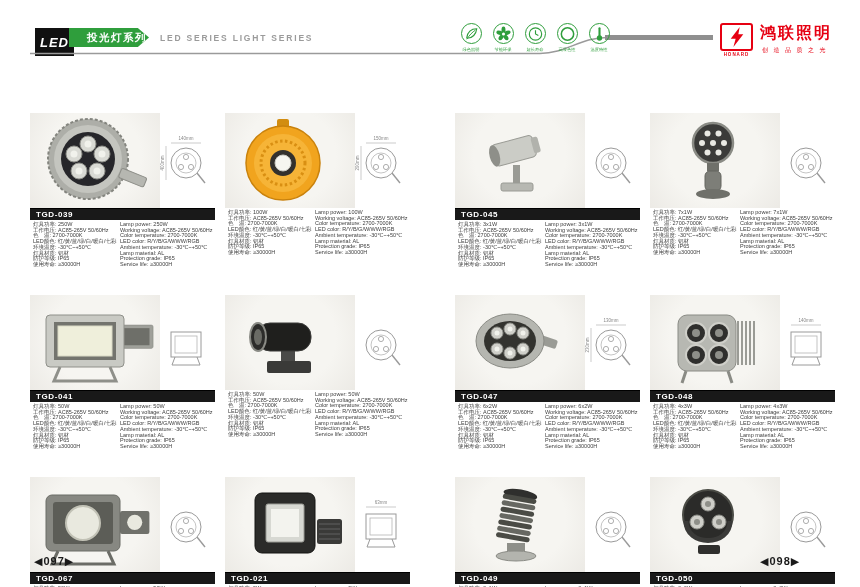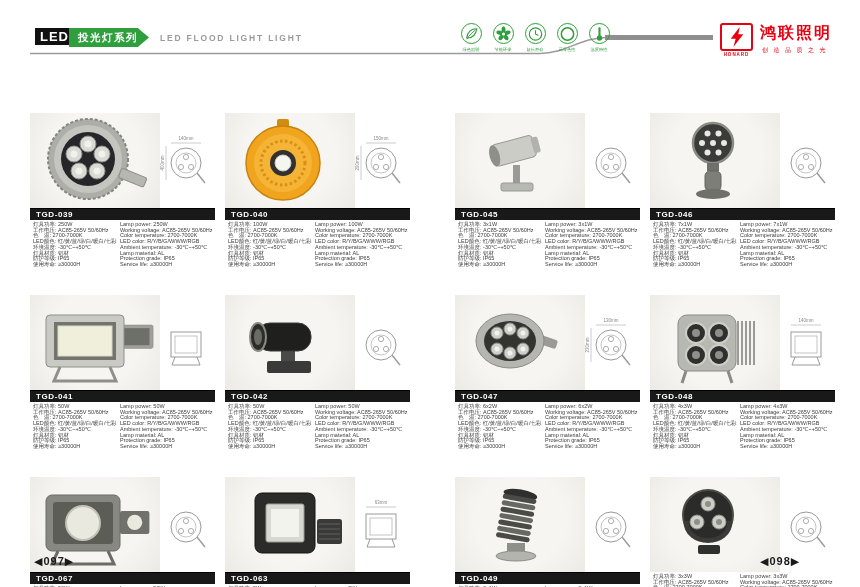--- a/index.html
+++ b/index.html
@@ -1,25 +1,25 @@
 <!DOCTYPE html>
 <html><head>
 <meta charset="utf-8">
 <style>
   html,body{margin:0;padding:0;background:#fff;}
   .sheet{position:relative;width:860px;height:587px;background:#ffffff;overflow:hidden;
          font-family:"Liberation Sans","DejaVu Sans",sans-serif;}
 
   
-  .led-badge{position:absolute;left:35px;top:28px;height:17px;background:#111;color:#fff;
-    font-weight:bold;font-size:13px;display:flex;align-items:center;
+  .led-badge{position:absolute;left:35px;top:28px;height:28px;background:#111;color:#fff;
+    font-weight:bold;font-style:italic;font-size:13px;display:flex;align-items:center;
     padding:0 5px;letter-spacing:1px;box-sizing:border-box;}
   .series-banner{position:absolute;left:69px;top:28px;width:80px;height:19px;background:var(--green,#2f9e3c);
     clip-path:polygon(0 0,86% 0,100% 50%,86% 100%,0 100%);color:#fff;font-weight:bold;font-size:10.5px;
-    display:flex;align-items:center;padding-left:9px;letter-spacing:1.5px;box-sizing:border-box;}
+    display:flex;align-items:center;padding-left:18px;letter-spacing:1.5px;box-sizing:border-box;}
   .series-en{position:absolute;left:160px;top:33px;font-size:8.5px;color:#9b9b9b;font-weight:bold;
     letter-spacing:1.8px;}
   .swoosh{position:absolute;left:0;top:0;}
 
   .features{position:absolute;left:458px;top:23px;display:flex;gap:6px;}
   .feature{width:26px;display:flex;flex-direction:column;align-items:center;}
   .feature .circ{width:21px;height:21px;border:1.5px solid var(--green,#2f9e3c);border-radius:50%;
     display:flex;align-items:center;justify-content:center;color:var(--green,#2f9e3c);box-sizing:border-box;}
   .feature .flabel{font-size:5px;color:var(--green,#2f9e3c);margin-top:2px;white-space:nowrap;transform:scale(.85);}
 
@@ -53,21 +53,21 @@
   .pagenum.left{left:34px;}
   .pagenum.right{left:760px;}
 </style>
 </head>
 <body>
 
 <div class="sheet" style="--green: #2f9e3c; --red: #e60012;">
 
   <div class="led-badge">LED</div>
   <div class="series-banner">投光灯系列</div>
-  <div class="series-en">LED FLOOD LIGHT LIGHT</div>
+  <div class="series-en">LED SERIES LIGHT SERIES</div>
 
   <svg class="swoosh" width="860" height="60">
     <path d="M30 53.5 H540 C566 53.5 580 37.5 607 37.5" fill="none" stroke="#9a9a9a" stroke-width="1.4"></path>
     <path d="M605 37.5 H713" fill="none" stroke="#8f8f8f" stroke-width="5"></path>
   </svg>
 
   <div class="features">
       <div class="feature">
         <div class="circ">
           <svg width="20" height="20" viewBox="0 0 20 20">
@@ -217,23 +217,20 @@
                 <circle cx="21" cy="54" r="2.6" fill="none" stroke="#9a9a9a" stroke-width="0.8"></circle>
                 <circle cx="31" cy="54" r="2.6" fill="none" stroke="#9a9a9a" stroke-width="0.8"></circle>
                 <path d="M37 60 L45 70" fill="none" stroke="#9a9a9a" stroke-width="1.4"></path>
                 <line x1="6" y1="33" x2="6" y2="67" stroke="#aaaaaa" stroke-width="0.6"></line>
                 <text x="4" y="50" font-size="4.5" fill="#888" text-anchor="middle" transform="rotate(-90 4 50)">290mm</text>
                 <line x1="11" y1="30" x2="41" y2="30" stroke="#aaaaaa" stroke-width="0.6"></line>
                 <text x="26" y="27" font-size="4.5" fill="#888" text-anchor="middle">150mm</text>
               </svg>
       </div>
     </div>
-    <div class="titlebar">
-      <span class="model">TGD-040</span>
-    </div>
     <div class="specs">
       <div class="spec-col cn">
               <div>灯具功率: 100W</div>
               <div>工作电压: AC85-265V 50/60Hz</div>
               <div>色　温: 2700-7000K</div>
               <div>LED颜色: 红/黄/蓝/绿/白/暖白/七彩</div>
               <div>环境温度: -30℃~+50℃</div>
               <div>灯具材质: 铝材</div>
               <div>防护等级: IP65</div>
               <div>使用寿命: ≥30000H</div>
@@ -314,23 +311,20 @@
       <div class="sketch">
         <svg class="sk" width="55" height="95" viewBox="0 0 55 95">
                 <circle cx="26" cy="50" r="15" fill="none" stroke="#9a9a9a" stroke-width="1"></circle>
                 <circle cx="26" cy="50" r="10" fill="none" stroke="#b5b5b5" stroke-width="0.8"></circle>
                 <circle cx="26" cy="44" r="2.6" fill="none" stroke="#9a9a9a" stroke-width="0.8"></circle>
                 <circle cx="21" cy="54" r="2.6" fill="none" stroke="#9a9a9a" stroke-width="0.8"></circle>
                 <circle cx="31" cy="54" r="2.6" fill="none" stroke="#9a9a9a" stroke-width="0.8"></circle>
                 <path d="M37 60 L45 70" fill="none" stroke="#9a9a9a" stroke-width="1.4"></path>
               </svg>
       </div>
-    </div>
-    <div class="titlebar">
-      <span class="model">TGD-042</span>
     </div>
     <div class="specs">
       <div class="spec-col cn">
               <div>灯具功率: 50W</div>
               <div>工作电压: AC85-265V 50/60Hz</div>
               <div>色　温: 2700-7000K</div>
               <div>LED颜色: 红/黄/蓝/绿/白/暖白/七彩</div>
               <div>环境温度: -30℃~+50℃</div>
               <div>灯具材质: 铝材</div>
               <div>防护等级: IP65</div>
@@ -421,21 +415,21 @@
         <svg class="sk" width="55" height="95" viewBox="0 0 55 95">
                 <rect x="11" y="37" width="30" height="25" fill="none" stroke="#9a9a9a" stroke-width="1"></rect>
                 <rect x="15" y="41" width="22" height="17" fill="none" stroke="#b5b5b5" stroke-width="0.8"></rect>
                 <path d="M15 62 L12 70 H40 L37 62" fill="none" stroke="#9a9a9a" stroke-width="1"></path>
                 <line x1="11" y1="30" x2="41" y2="30" stroke="#aaaaaa" stroke-width="0.6"></line>
                 <text x="26" y="27" font-size="4.5" fill="#888" text-anchor="middle">63mm</text>
               </svg>
       </div>
     </div>
     <div class="titlebar">
-      <span class="model">TGD-063</span>
+      <span class="model">TGD-021</span>
     </div>
     <div class="specs">
       <div class="spec-col cn">
               <div>灯具功率: 9W</div>
               <div>工作电压: AC85-265V 50/60Hz</div>
               <div>色　温: 2700-7000K</div>
               <div>LED颜色: 红/黄/蓝/绿/白/暖白/七彩</div>
               <div>环境温度: -30℃~+50℃</div>
               <div>灯具材质: 铝材</div>
               <div>防护等级: IP65</div>
@@ -526,23 +520,20 @@
       <div class="sketch">
         <svg class="sk" width="55" height="95" viewBox="0 0 55 95">
                 <circle cx="26" cy="50" r="15" fill="none" stroke="#9a9a9a" stroke-width="1"></circle>
                 <circle cx="26" cy="50" r="10" fill="none" stroke="#b5b5b5" stroke-width="0.8"></circle>
                 <circle cx="26" cy="44" r="2.6" fill="none" stroke="#9a9a9a" stroke-width="0.8"></circle>
                 <circle cx="21" cy="54" r="2.6" fill="none" stroke="#9a9a9a" stroke-width="0.8"></circle>
                 <circle cx="31" cy="54" r="2.6" fill="none" stroke="#9a9a9a" stroke-width="0.8"></circle>
                 <path d="M37 60 L45 70" fill="none" stroke="#9a9a9a" stroke-width="1.4"></path>
               </svg>
       </div>
-    </div>
-    <div class="titlebar">
-      <span class="model">TGD-046</span>
     </div>
     <div class="specs">
       <div class="spec-col cn">
               <div>灯具功率: 7x1W</div>
               <div>工作电压: AC85-265V 50/60Hz</div>
               <div>色　温: 2700-7000K</div>
               <div>LED颜色: 红/黄/蓝/绿/白/暖白/七彩</div>
               <div>环境温度: -30℃~+50℃</div>
               <div>灯具材质: 铝材</div>
               <div>防护等级: IP65</div>
@@ -757,20 +748,23 @@
         <svg class="sk" width="55" height="95" viewBox="0 0 55 95">
                 <circle cx="26" cy="50" r="15" fill="none" stroke="#9a9a9a" stroke-width="1"></circle>
                 <circle cx="26" cy="50" r="10" fill="none" stroke="#b5b5b5" stroke-width="0.8"></circle>
                 <circle cx="26" cy="44" r="2.6" fill="none" stroke="#9a9a9a" stroke-width="0.8"></circle>
                 <circle cx="21" cy="54" r="2.6" fill="none" stroke="#9a9a9a" stroke-width="0.8"></circle>
                 <circle cx="31" cy="54" r="2.6" fill="none" stroke="#9a9a9a" stroke-width="0.8"></circle>
                 <path d="M37 60 L45 70" fill="none" stroke="#9a9a9a" stroke-width="1.4"></path>
               </svg>
       </div>
     </div>
+    <div class="titlebar">
+      <span class="model">TGD-050</span>
+    </div>
     <div class="specs">
       <div class="spec-col cn">
               <div>灯具功率: 3x3W</div>
               <div>工作电压: AC85-265V 50/60Hz</div>
               <div>色　温: 2700-7000K</div>
               <div>LED颜色: 红/黄/蓝/绿/白/暖白/七彩</div>
               <div>环境温度: -30℃~+50℃</div>
               <div>灯具材质: 铝材</div>
               <div>防护等级: IP65</div>
               <div>使用寿命: ≥30000H</div>

